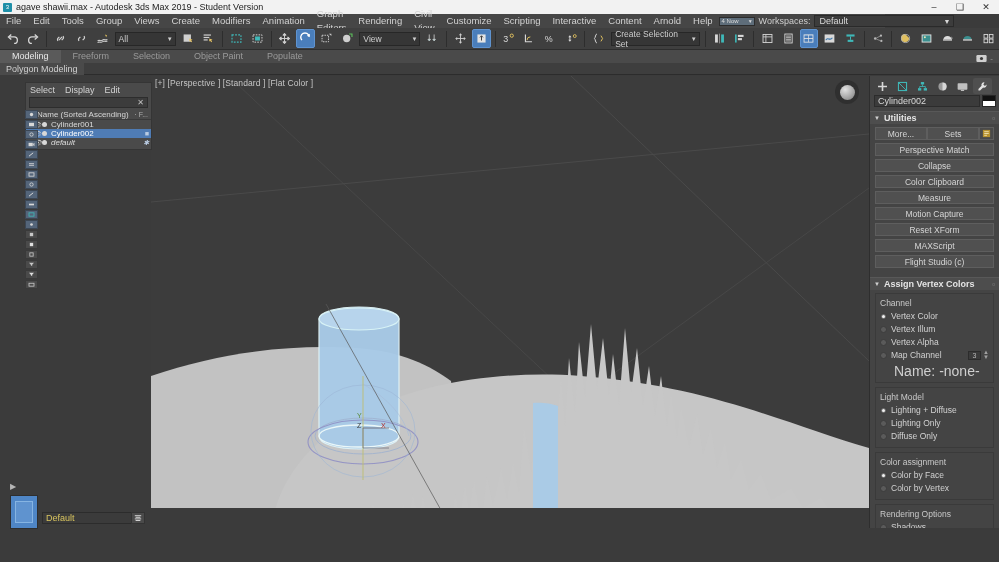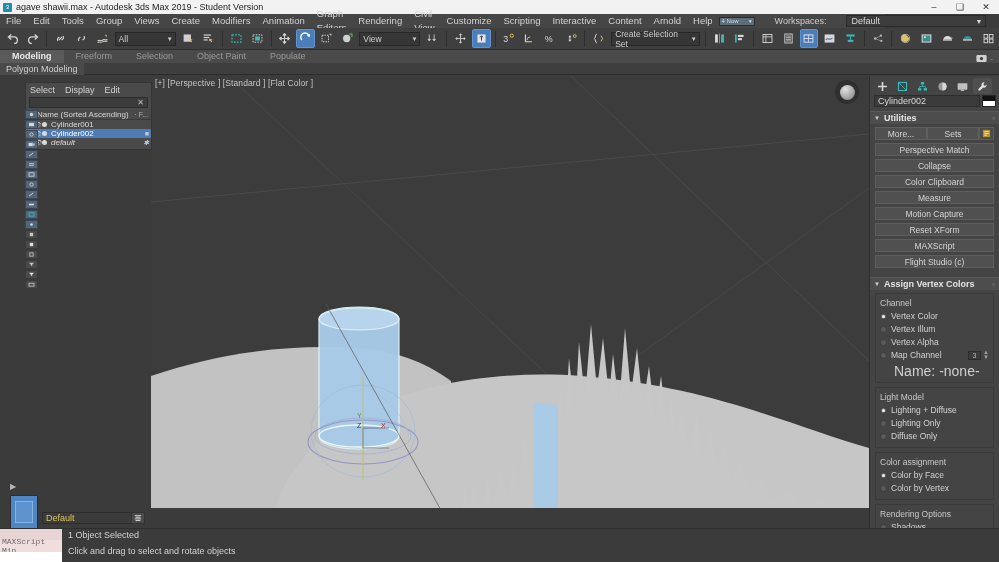--- a/index.html
+++ b/index.html
@@ -26,21 +26,21 @@
   .tb-title{ font-size:9px; color:#222; }
   .tb-btns{ margin-left:auto; display:flex; }
   .tb-btn{ width:26px;height:14px;line-height:14px;text-align:center;font-size:9px;color:#333; }
 
   
   .menubar{
     position:absolute;left:0;top:14px;width:885px;height:14px;
     background:#464646; display:flex; align-items:center; font-size:9.5px;
   }
   .menu-item{ padding:0 6px; line-height:14px; color:#d2d2d2; }
-  .menubar-right{ margin-left:auto; display:flex; align-items:center; gap:20px; padding-right:4px; }
+  .menubar-right{ margin-left:auto; display:flex; align-items:center; gap:4px; padding-right:4px; }
   .mini-combo{
     width:36px;height:9px;background:#5e6d7a;border:1px solid #2c2c2c;
     font-size:6px;color:#dcdcdc; display:flex; align-items:center;
   }
   .mini-combo span{ padding-left:2px; }
   .mini-combo i{ margin-left:auto; padding-right:1px; font-style:normal; font-size:5px; }
   .ws-label{ font-size:9px; color:#cfcfcf; }
   .ws-combo{
     width:140px;height:12px;background:#3c3c3c;border:1px solid #2a2a2a;
     font-size:9px;color:#d8d8d8;display:flex;align-items:center;padding-left:4px;
@@ -64,21 +64,21 @@
     font-size:8.5px;color:#cfcfcf;display:flex;align-items:center;padding-left:3px;margin:0 2px;
   }
   .tcombo i{ margin-left:auto;padding-right:2px;font-style:normal;font-size:6px; }
 
   
   .ribbon{
     position:absolute;left:0;top:50px;width:999px;height:13px;
     background:#4a4a4a; display:flex; align-items:flex-end; font-size:9px;
   }
   .rtab{ padding:0 12px; line-height:13px; color:#9a9a9a; }
-  .rtab.active{ background:#5a5a5a; color:#e8e8e8;font-weight:bold; }
+  .rtab.active{ background:#5a5a5a; color:#e8e8e8; }
   .ribbon-icon{ margin-left:auto; display:flex; align-items:center; gap:3px; padding-right:6px; }
   .ribbon2{
     position:absolute;left:0;top:63px;width:999px;height:12px;
     background:#3e3e3e; border-bottom:1px solid #2c2c2c;
     display:flex; align-items:center; font-size:9px;
   }
   .rsub{ padding:0 6px; line-height:12px; background:#4a4a4a; color:#d0d0d0; height:12px;}
 
   
   .viewport{
@@ -925,25 +925,14 @@
           <div class="radio">
             <span class="rb"></span>
             <span>Shadows</span>
           </div>
         </div>
 
       </div>
     </div>
   </div>
 
-  <div class="statusarea">
-    <div class="mx-top"></div>
-    <div class="mx-mini">
-      <span>MAXScript Min</span>
-    </div>
-    <div class="mx-bot"></div>
-
-    <div class="st-prompt1">1 Object Selected</div>
-    <div class="st-prompt2">Click and drag to select and rotate objects</div>
-
-  </div>
 
 </div>
 
 </body></html>

